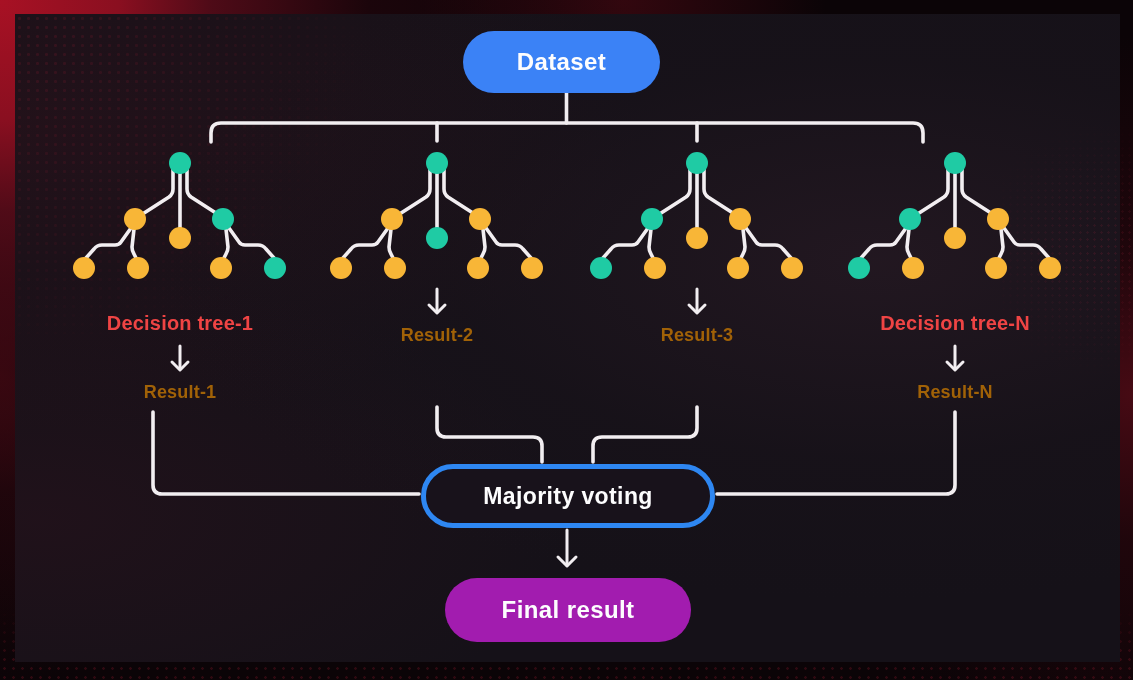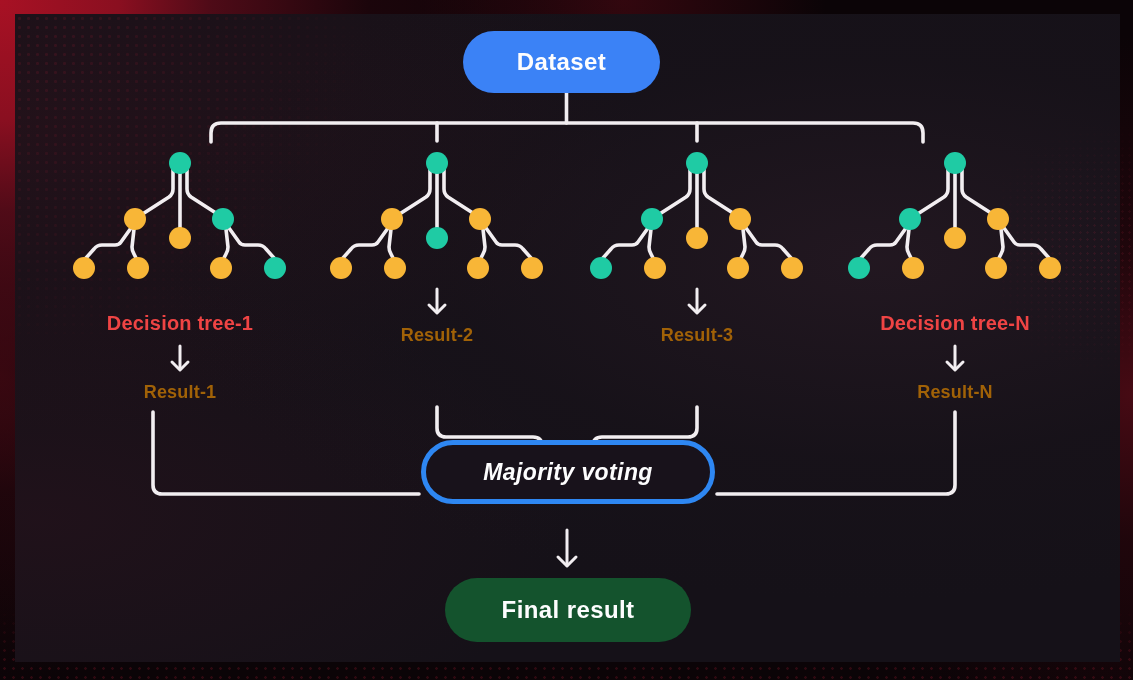--- a/index.html
+++ b/index.html
@@ -48,22 +48,22 @@
     -webkit-mask-image:radial-gradient(circle at 70% 45%, #000 0%, transparent 70%);
     mask-image:radial-gradient(circle at 70% 45%, #000 0%, transparent 70%);
   }
   .overlay{position:absolute;left:0;top:0;z-index:1;}
   .pill{
     position:absolute;z-index:3;display:flex;align-items:center;justify-content:center;
     border-radius:32px;color:#fdfdfe;font-weight:700;letter-spacing:.4px;
   }
   .pill-dataset{left:463px;top:31px;width:197px;height:62px;font-size:24px;}
   .pill-voting{
-    left:421px;top:440px;width:294px;height:64px;font-size:23px;
-    box-sizing:border-box;border:5px solid;background:#18121b;border-radius:34px;font-style:italic;
+    left:421px;top:464px;width:294px;height:64px;font-size:23px;
+    box-sizing:border-box;border:5px solid;background:#18121b;border-radius:34px;
   }
   .pill-final{left:445px;top:578px;width:246px;height:64px;font-size:24px;}
   .tree-col{
     position:absolute;top:149px;width:260px;z-index:2;
     display:flex;flex-direction:column;align-items:center;
   }
   .tree-canvas{width:220px;height:131px;}
   .tree-label{margin-top:30px;height:27px;line-height:27px;font-size:20px;font-weight:700;color:#ef4444;letter-spacing:.2px;white-space:nowrap;}
   .tree-arrow{margin-top:7px;}
   .tree-result{margin-top:9px;height:20px;line-height:20px;font-size:18px;font-weight:700;color:#a16207;letter-spacing:.2px;}
@@ -224,15 +224,15 @@
   <span>Majority voting</span>
 </div>
 
 <svg class="mid-arrow" width="28" height="42" viewBox="0 0 28 42">
   <g fill="none" stroke="#F2EEF1" stroke-width="3" stroke-linecap="round" stroke-linejoin="round">
     <path d="M 14 2 L 14 37"></path>
       <path d="M 5 29 L 14 38 L 23 29"></path>
   </g>
 </svg>
 
-<div class="pill pill-final" style="background:#14532d">
+<div class="pill pill-final" style="background:#a21caf">
   <span>Final result</span>
 </div>
 
 </body></html>

